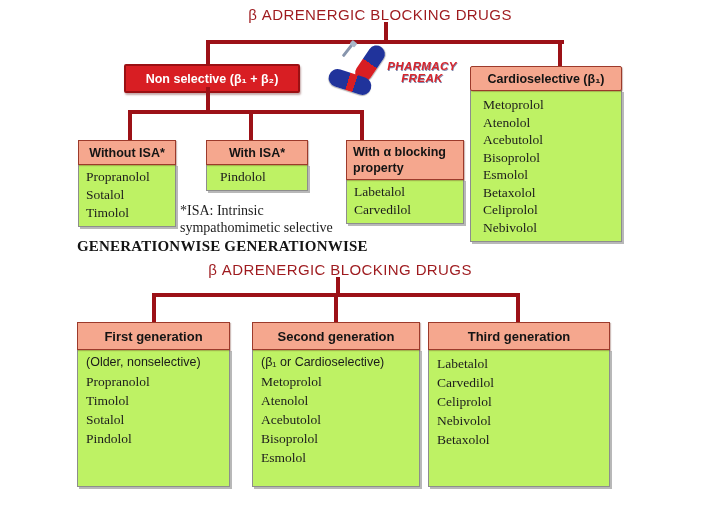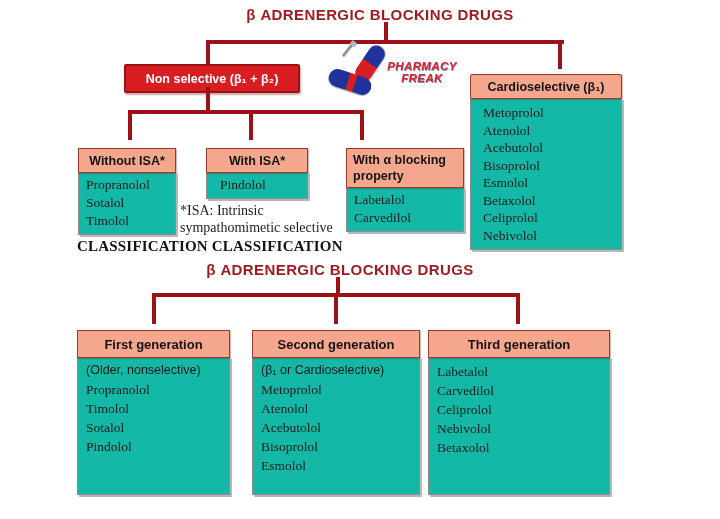--- a/index.html
+++ b/index.html
@@ -2,38 +2,38 @@
 <html><head>
 <meta charset="utf-8">
 <style>
   html,body{margin:0;padding:0;background:#ffffff;}
   .canvas{
     position:relative; width:720px; height:519px; background:#ffffff;
     font-family:"Liberation Sans","DejaVu Sans",sans-serif; overflow:hidden;
   }
   .line{position:absolute; background:#9c1117;}
   .tree-title{
-    position:absolute; text-align:center; color:#9e1a1e; font-weight:bold;
+    position:absolute; text-align:center; color:#9e1a1e; font-weight:normal;
     font-size:15px; letter-spacing:0.4px; white-space:nowrap;
   }
   .red-box{
     position:absolute; background:#d81e23; border:2px solid #9b1013; border-radius:2px;
     color:#ffffff; font-weight:bold; font-size:12.5px; text-align:right;
     display:flex; align-items:center; justify-content:center;
     box-shadow:1px 2px 2px rgba(90,10,10,.35); white-space:nowrap;
   }
-  .col{position:absolute;margin-top:8px;}
+  .col{position:absolute;}
   .col .hdr{
     background:#f5a78e; border:1px solid #9c3a2b; color:#141414; font-weight:bold;
     font-size:12.5px; display:flex; align-items:center; justify-content:center;
     box-shadow:1px 1px 1px rgba(100,40,30,.3); position:relative; z-index:2;
   }
   .col .hdr.left{justify-content:flex-start; padding:3px 6px; text-align:left; line-height:16px; white-space:normal;}
   .col .bodybox{
-    background:#14b8a6; border:1px solid #8d8d8d; margin-top:-1px;
+    background:#bef264; border:1px solid #8d8d8d; margin-top:-1px;
     box-shadow:2px 2px 0 rgba(125,125,125,.55);
     font-family:"Liberation Serif","DejaVu Serif",serif; color:#1c1c1c;
     font-size:13.5px; position:relative; z-index:1;
   }
   .druglist div{white-space:nowrap;}
   .cardio .bodybox{padding:5px 4px 5px 12px; line-height:17.5px;}
   .smallcol .bodybox{padding:3px 4px 4px 7px; line-height:18px;}
   .gen .hdr{height:26px; font-size:13px;}
   .gen .bodybox{padding:4px 4px 4px 8px; line-height:19px;}
   .gen .subtitle{
@@ -129,21 +129,21 @@
         <div>Labetalol</div>
         <div>Carvedilol</div>
       </div>
   </div>
 
   <div class="isa-note" style="left:180px;top:202px;">
     <div>*ISA: Intrinsic</div>
     <div>sympathomimetic selective</div>
   </div>
 
-  <div class="section-heading" style="left:77px;top:238px;">CLASSIFICATION CLASSIFICATION</div>
+  <div class="section-heading" style="left:77px;top:238px;">GENERATIONWISE GENERATIONWISE</div>
 
   <div class="tree-title" style="left:100px;top:261px;width:480px;">β ADRENERGIC BLOCKING DRUGS</div>
 
   <div class="line" style="left:336px;top:277px;width:4px;height:18px;"></div>
   <div class="line" style="left:152px;top:293px;width:368px;height:4px;"></div>
   <div class="line" style="left:152px;top:293px;width:4px;height:31px;"></div>
   <div class="line" style="left:334px;top:293px;width:4px;height:31px;"></div>
   <div class="line" style="left:516px;top:293px;width:4px;height:31px;"></div>
 
   <div class="col gen" style="left:77px;top:322px;width:153px;">

